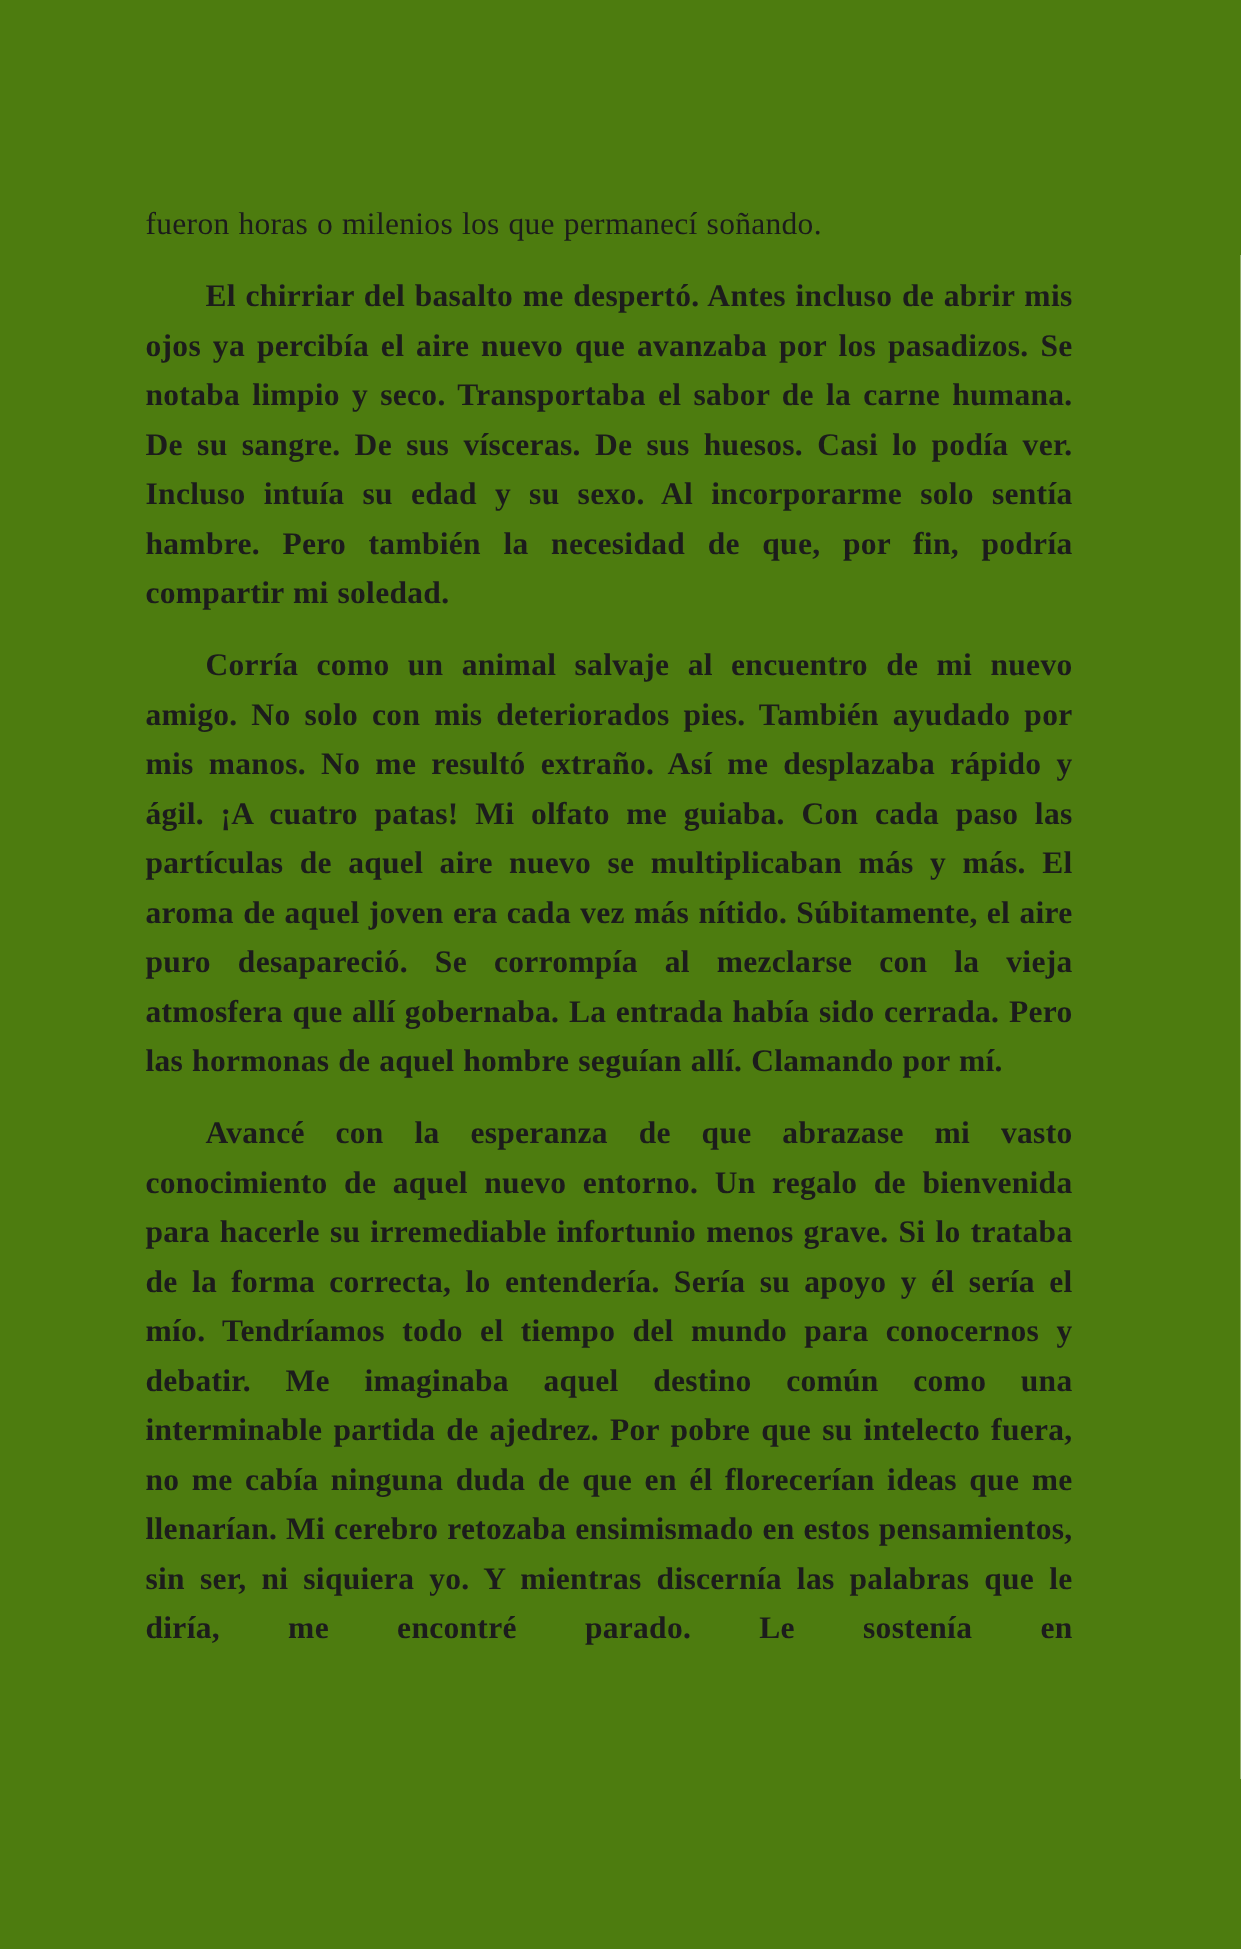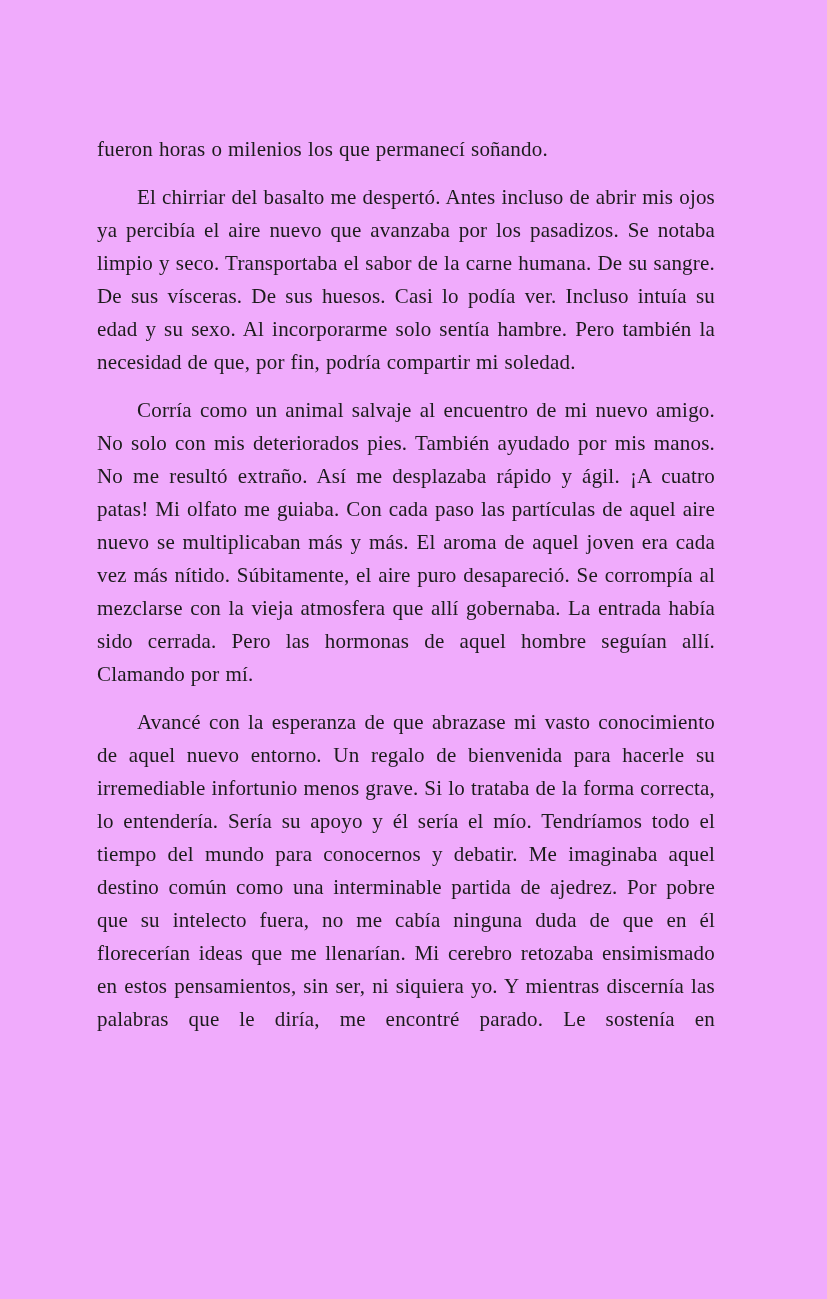--- a/index.html
+++ b/index.html
@@ -9,40 +9,41 @@
   body {
     width: 827px;
     height: 1299px;
     background: #ffffff;
     font-family: "Liberation Serif", serif;
   }
   .page {
     position: relative;
     width: 827px;
     height: 1299px;
-    background: #f0abfc;
+    background: #4d7c0f;
     overflow: hidden;
   }
   .text-block {
     box-sizing: content-box;
     padding: 133px 112px 0 97px;
     width: 618px;
     color: #1c1c1c;
     font-size: 21px;
     line-height: 33px;
     text-align: justify;
     letter-spacing: 0.2px;
     word-spacing: 0.5px;
   }
   p.para {
     margin: 0;
     padding: 0;
   }
   p.para + p.para {
     margin-top: 15px;
+    font-weight: bold;
   }
   p.para.indent {
     text-indent: 40px;
   }
   
   p.para.justify-last {
     text-align-last: justify;
   }
 </style>
 </head>

